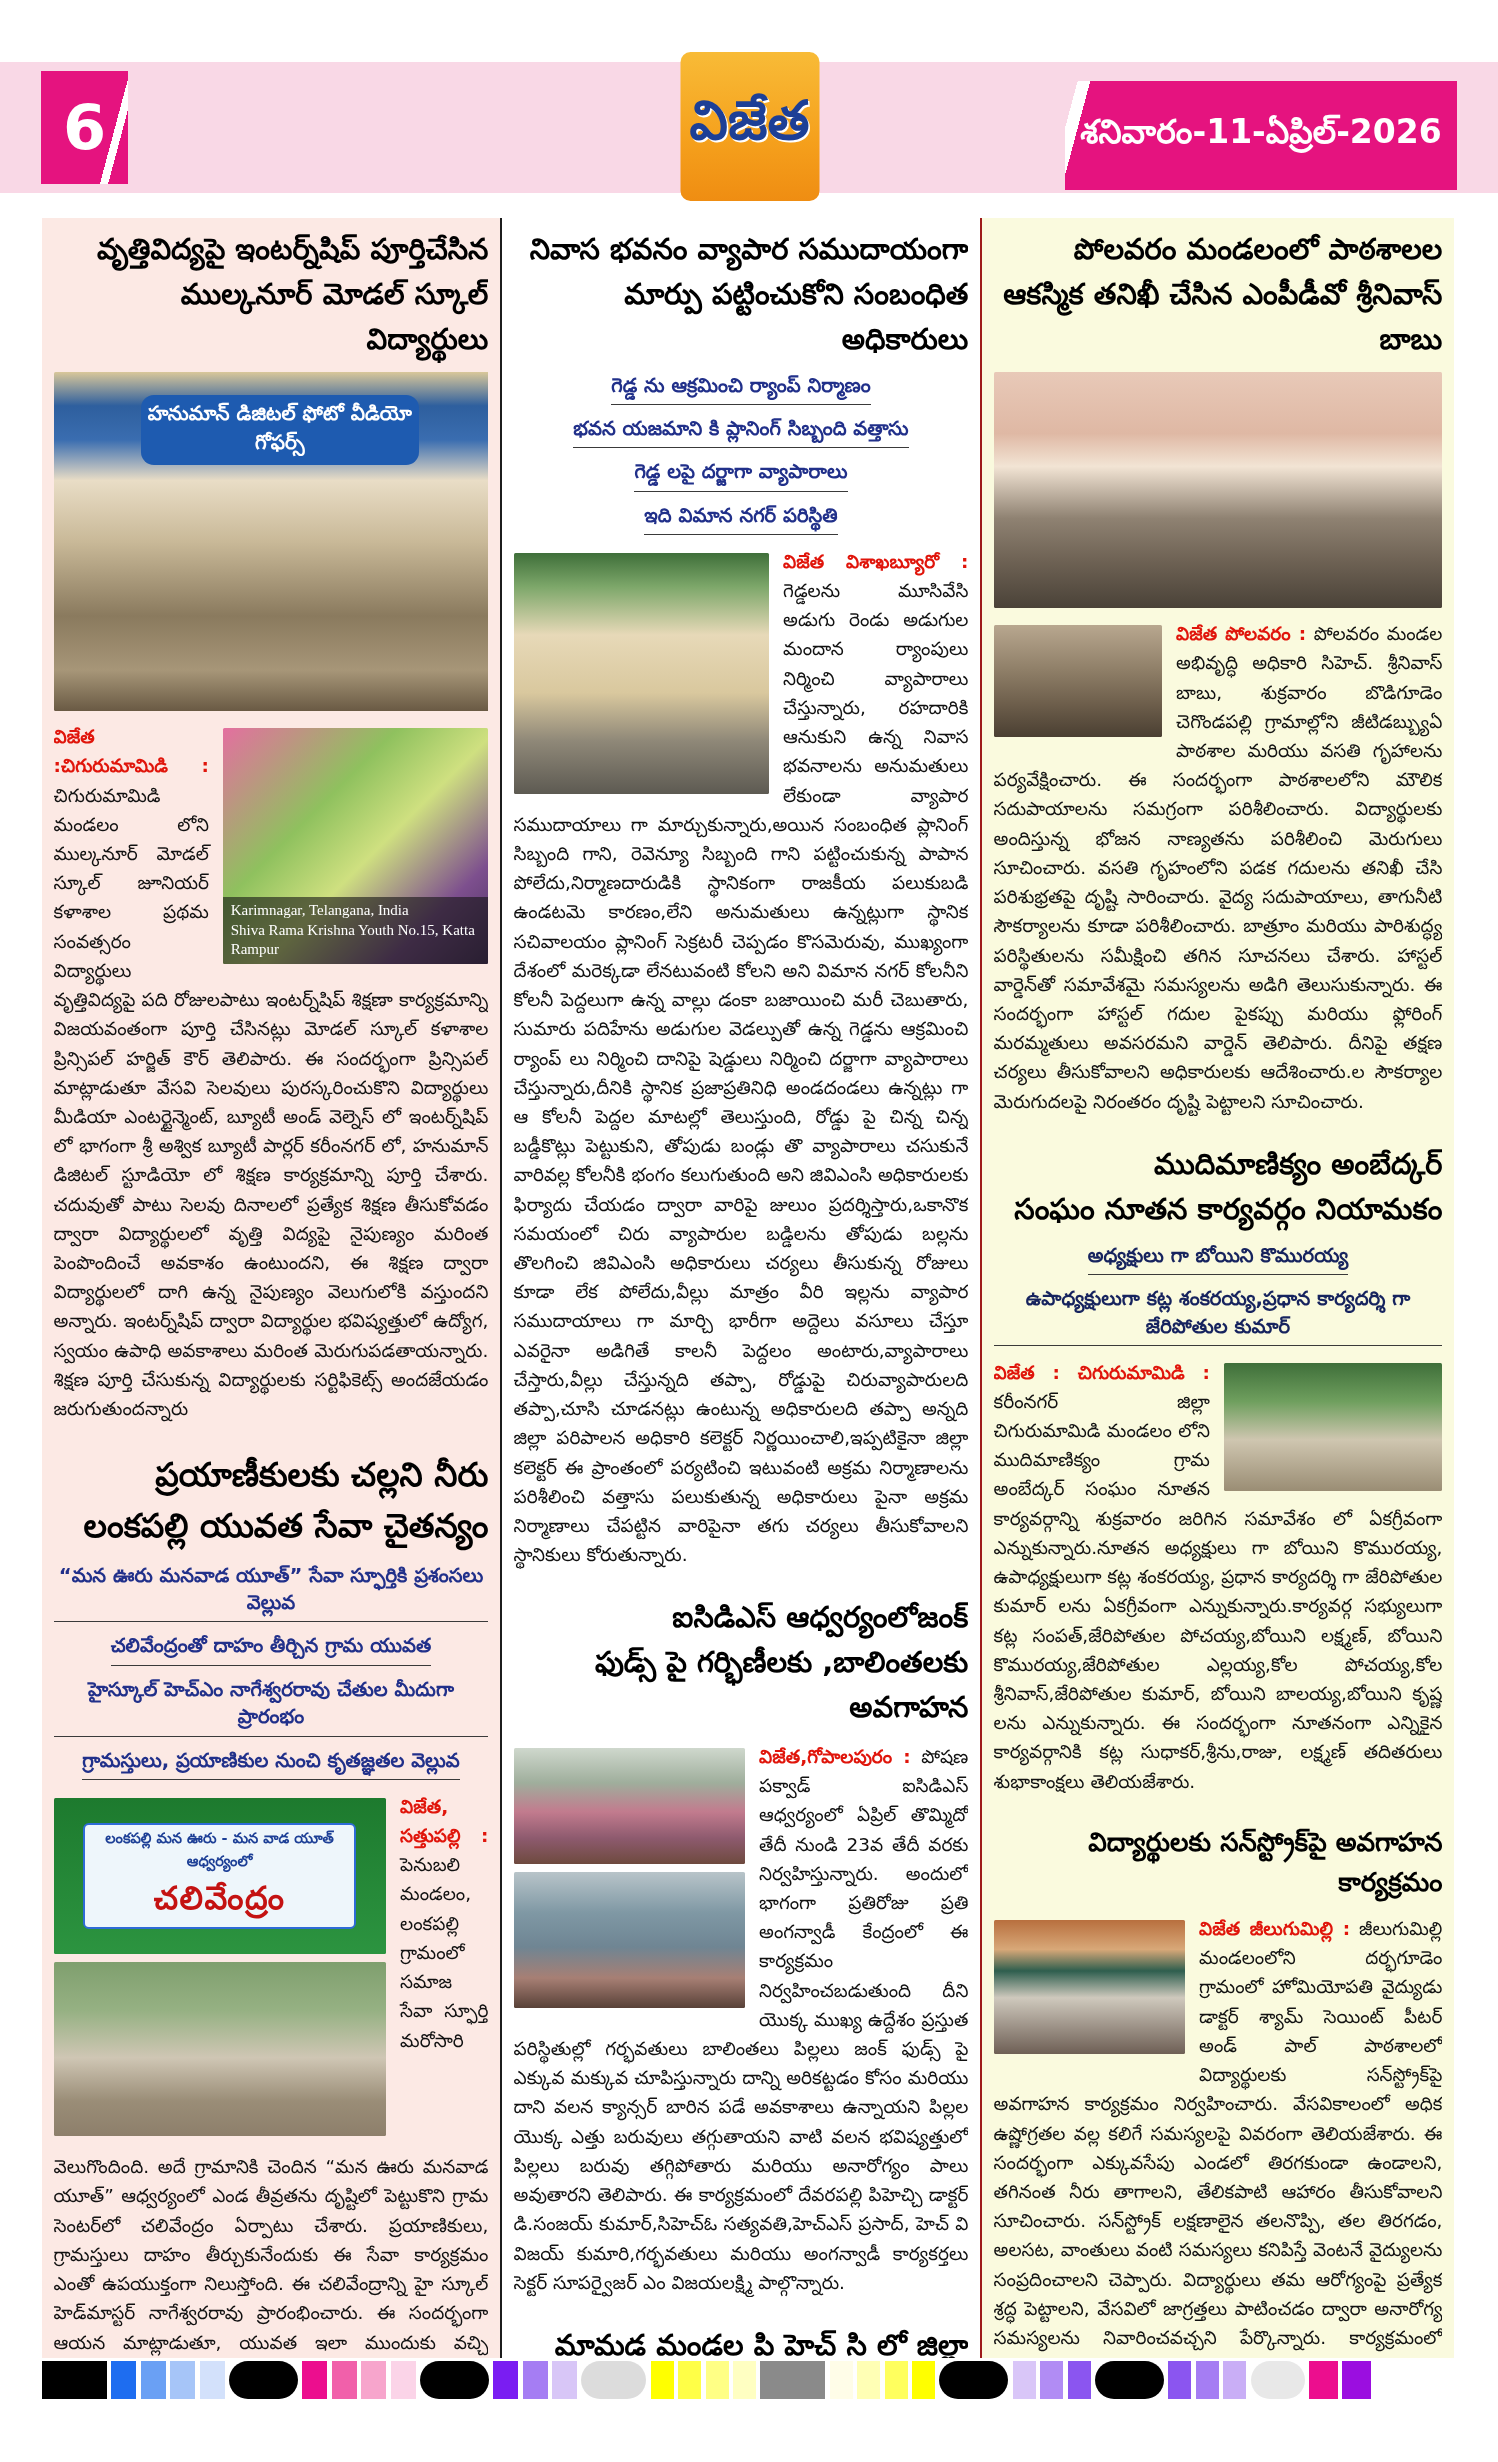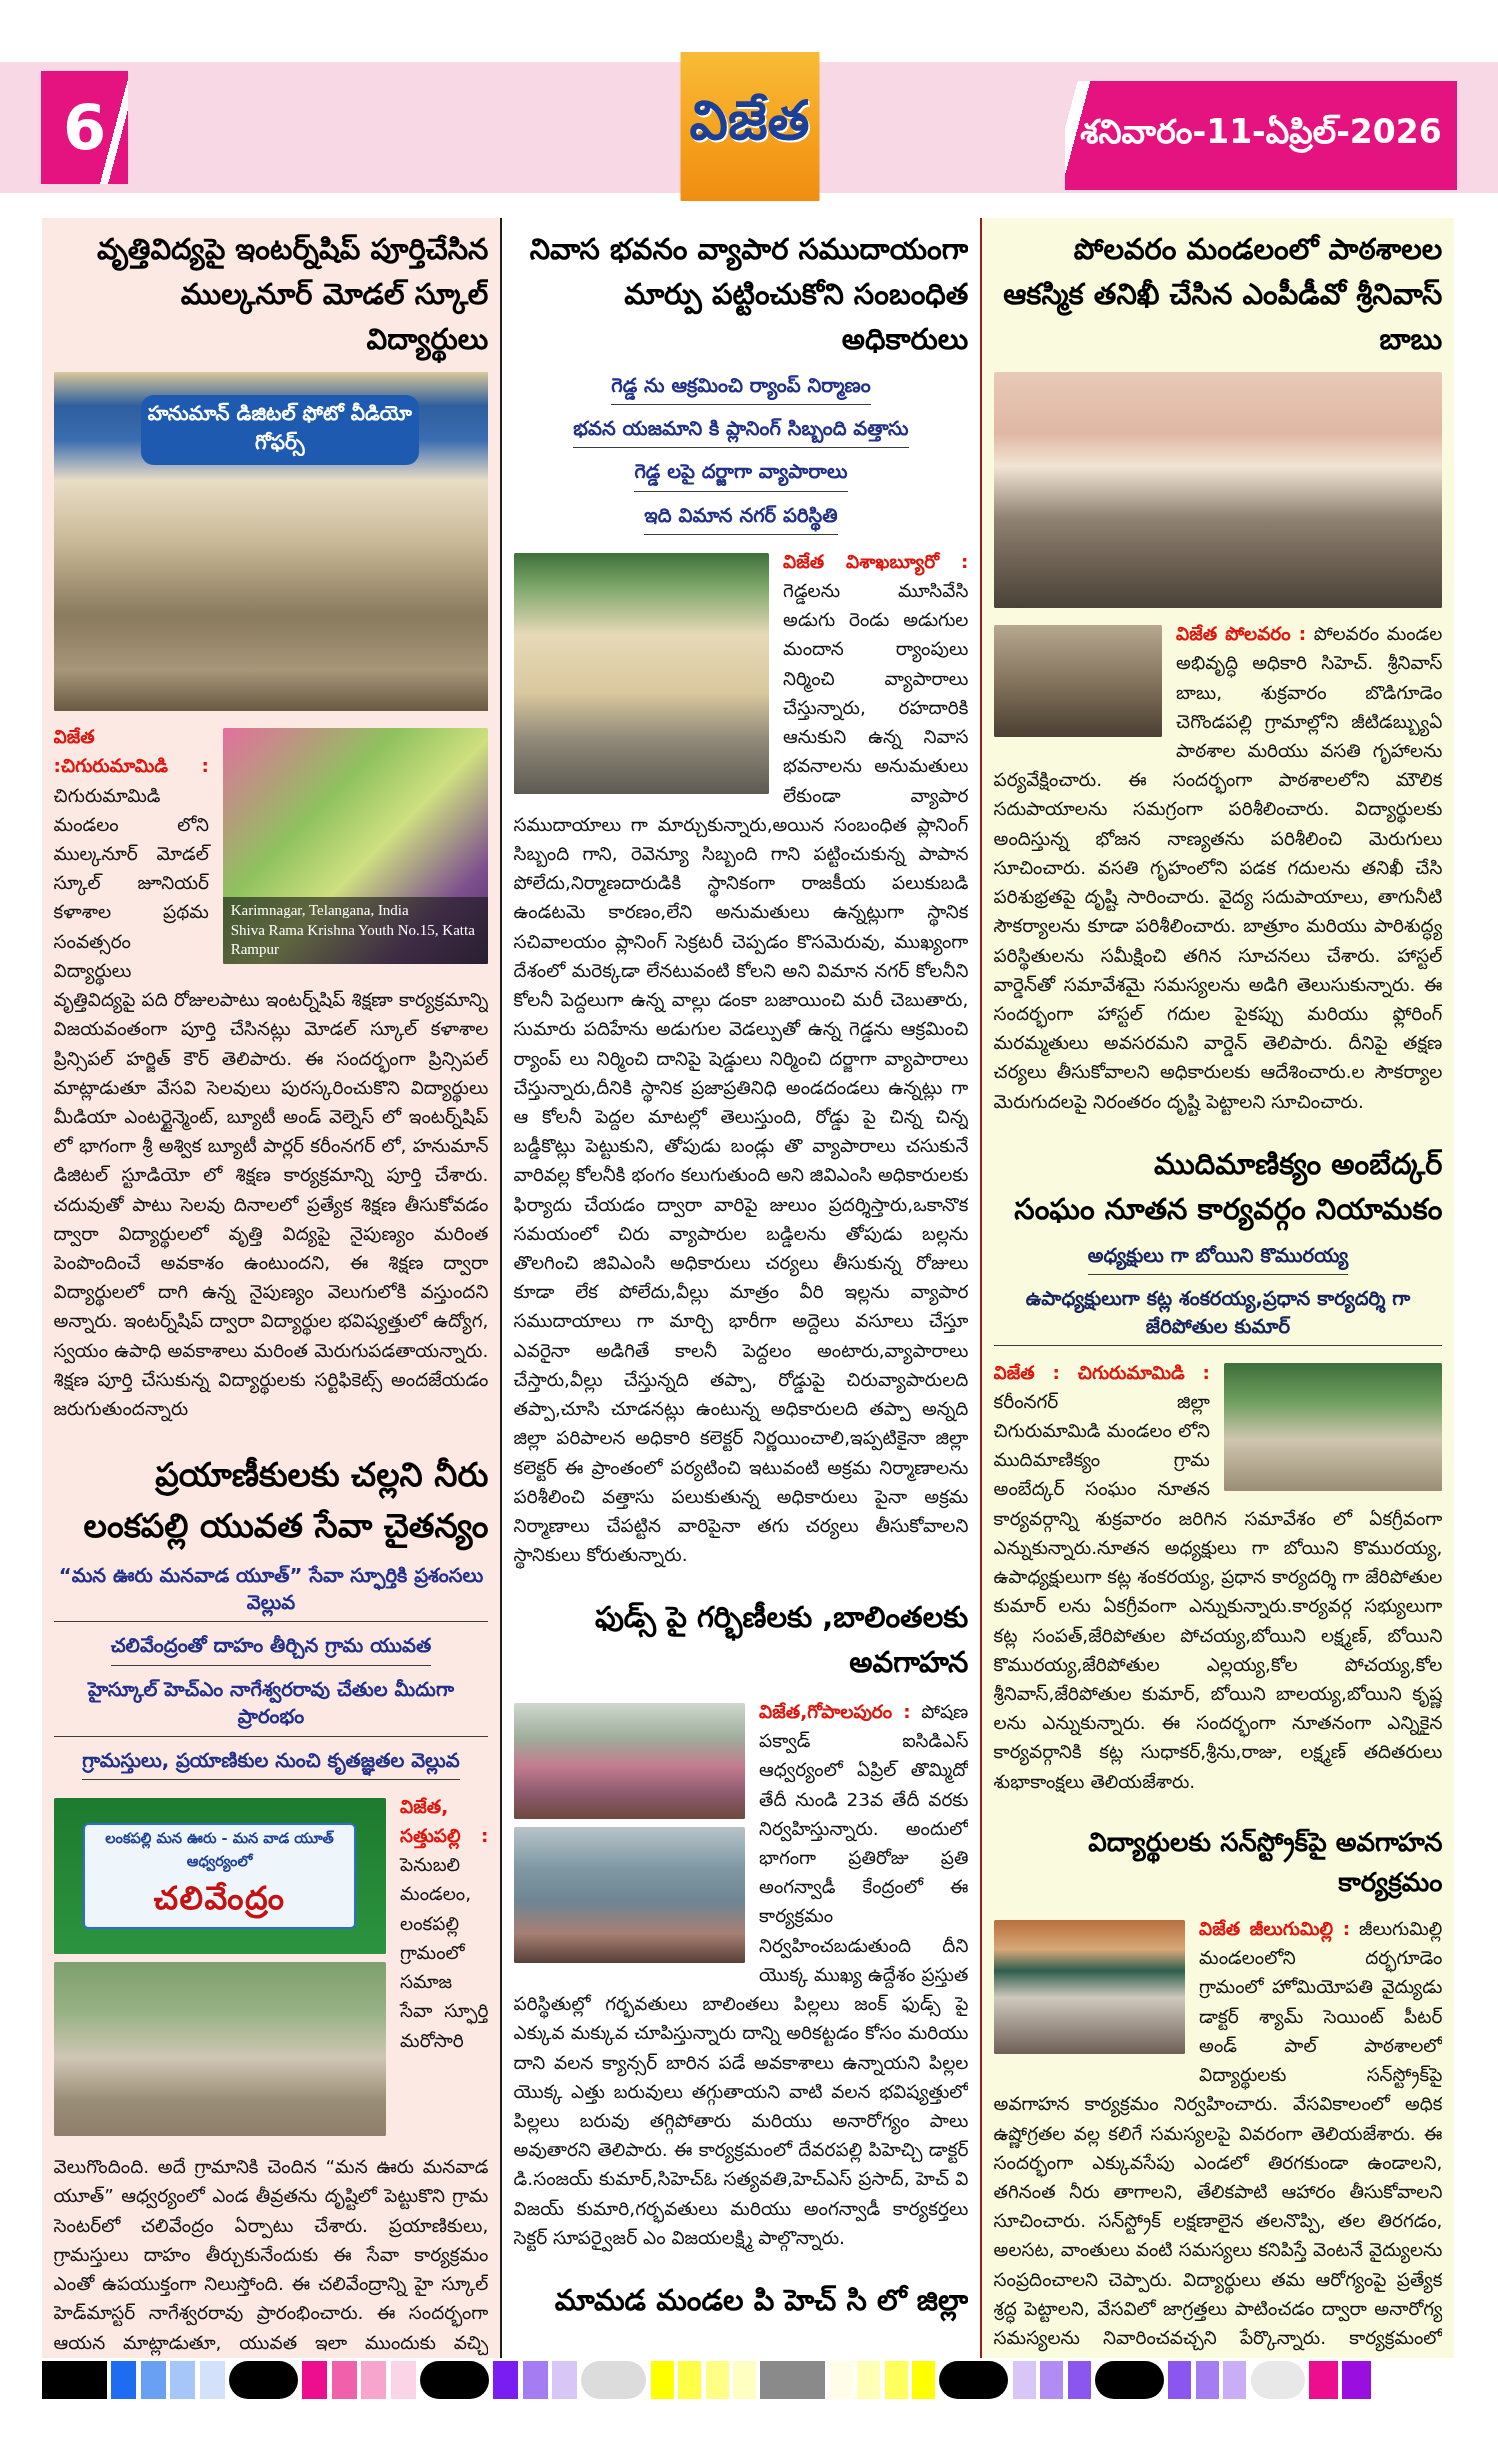--- a/index.html
+++ b/index.html
@@ -7,21 +7,21 @@
   body { font-family:"DejaVu Sans", sans-serif; color:#111; }
   .page { position:relative; width:1499px; height:2462px; background:#ffffff; overflow:hidden; margin:0 auto; }
 
   
   .header-band { position:absolute; top:62px; left:0; width:1499px; height:131px; background:#f9d8e6; }
   .page-num { position:absolute; left:41px; top:8.7px; width:87px; height:113px;
       color:#fff; font-size:62px; font-weight:700; display:flex; align-items:center; justify-content:center;
       background:linear-gradient(105deg,#e5137f 76%,#ffffff 76%,#ffffff 83%,#e5137f 83%); }
   .logo { position:absolute; left:50%; top:-10px; transform:translateX(-50%); width:139px; height:149px;
       background:linear-gradient(180deg,#f8bb37 0%,#f5a01c 60%,#ef8d12 100%);
-      display:flex; align-items:center; justify-content:center; border-radius:1px; }
+      display:flex; align-items:center; justify-content:center; border-radius:10px; }
   .logo .t { font-size:54px; font-weight:800; color:#1d3f96; text-shadow:1.5px 1.5px 0 #ffffff; }
   .date-ribbon { position:absolute; right:42px; top:19px; width:392px; height:109px;
       color:#fff; font-size:33px; font-weight:700; display:flex; align-items:center; justify-content:center;
       background:linear-gradient(105deg,#f9d8e6 3%,#ffffff 3%,#ffffff 6%,#e5137f 6%); }
 
   
   .columns { position:absolute; top:218px; left:42px; width:1415px; height:2140px; display:flex; overflow:hidden; }
   .col { padding:8.7px 11.6px 17.4px; overflow:hidden; }
   .col-left  { width:458px; background:#fce9e4; }
   .col-mid   { width:480px; background:#ffffff; border-left:2.2px solid #1c1c1c; }
@@ -150,20 +150,21 @@
         <div class="subhead">ఇది విమాన నగర్ పరిస్థితి</div>
         <div class="body">
           <div class="photo ph-m1 fl" style="width:255px;height:241px;"></div>
           <span class="byline">విజేత విశాఖబ్యూరో :</span>
           <span>గెడ్డలను మూసివేసి అడుగు రెండు అడుగుల మందాన ర్యాంపులు నిర్మించి వ్యాపారాలు చేస్తున్నారు, రహదారికి ఆనుకుని ఉన్న నివాస భవనాలను అనుమతులు లేకుండా వ్యాపార సముదాయాలు గా మార్చుకున్నారు,అయిన సంబంధిత ప్లానింగ్ సిబ్బంది గాని, రెవెన్యూ సిబ్బంది గాని పట్టించుకున్న పాపాన పోలేదు,నిర్మాణదారుడికి స్థానికంగా రాజకీయ పలుకుబడి ఉండటమె కారణం,లేని అనుమతులు ఉన్నట్లుగా స్థానిక సచివాలయం ప్లానింగ్ సెక్రటరీ చెప్పడం కొసమెరువు, ముఖ్యంగా దేశంలో మరెక్కడా లేనటువంటి కోలని అని విమాన నగర్ కోలనీని కోలనీ పెద్దలుగా ఉన్న వాల్లు డంకా బజాయించి మరీ చెబుతారు, సుమారు పదిహేను అడుగుల వెడల్పుతో ఉన్న గెడ్డను ఆక్రమించి ర్యాంప్ లు నిర్మించి దానిపై షెడ్డులు నిర్మించి దర్జాగా వ్యాపారాలు చేస్తున్నారు,దీనికి స్థానిక ప్రజాప్రతినిధి అండదండలు ఉన్నట్లు గా ఆ కోలనీ పెద్దల మాటల్లో తెలుస్తుంది, రోడ్డు పై చిన్న చిన్న బడ్డీకొట్లు పెట్టుకుని, తోపుడు బండ్లు తొ వ్యాపారాలు చసుకునే వారివల్ల కోలనీకి భంగం కలుగుతుంది అని జివిఎంసి అధికారులకు ఫిర్యాదు చేయడం ద్వారా వారిపై జులుం ప్రదర్శిస్తారు,ఒకానొక సమయంలో చిరు వ్యాపారుల బడ్డిలను తోపుడు బల్లను తొలగించి జివిఎంసి అధికారులు చర్యలు తీసుకున్న రోజులు కూడా లేక పోలేదు,వీల్లు మాత్రం వీరి ఇల్లను వ్యాపార సముదాయాలు గా మార్చి భారీగా అద్దెలు వసూలు చేస్తూ ఎవరైనా అడిగితే కాలనీ పెద్దలం అంటారు,వ్యాపారాలు చేస్తారు,వీల్లు చేస్తున్నది తప్పా, రోడ్డుపై చిరువ్యాపారులది తప్పా,చూసి చూడనట్లు ఉంటున్న అధికారులది తప్పా అన్నది జిల్లా పరిపాలన అధికారి కలెక్టర్ నిర్ణయించాలి,ఇప్పటికైనా జిల్లా కలెక్టర్ ఈ ప్రాంతంలో పర్యటించి ఇటువంటి అక్రమ నిర్మాణాలను పరిశీలించి వత్తాసు పలుకుతున్న అధికారులు పైనా అక్రమ నిర్మాణాలు చేపట్టిన వారిపైనా తగు చర్యలు తీసుకోవాలని స్థానికులు కోరుతున్నారు.</span>
         </div>
       </article>
 
       <article class="art">
         <h2 class="hl fs40">
+          <span>ఐసిడిఎస్ ఆధ్వర్యంలోజంక్</span>
           <span>ఫుడ్స్ పై గర్భిణీలకు ,బాలింతలకు అవగాహన</span>
         </h2>
         <div class="body">
           <div class="stack" style="width:231px;">
             <div class="photo ph-m2a" style="width:231px;height:116px;"></div>
             <div class="photo ph-m2b" style="width:231px;height:136px;"></div>
           </div>
           <span class="byline">విజేత,గోపాలపురం :</span>
           <span>పోషణ పక్వాడ్ ఐసిడిఎస్ ఆధ్వర్యంలో ఏప్రిల్ తొమ్మిదో తేదీ నుండి 23వ తేదీ వరకు నిర్వహిస్తున్నారు. అందులో భాగంగా ప్రతిరోజు ప్రతి అంగన్వాడీ కేంద్రంలో ఈ కార్యక్రమం నిర్వహించబడుతుంది దీని యొక్క ముఖ్య ఉద్దేశం ప్రస్తుత పరిస్థితుల్లో గర్భవతులు బాలింతలు పిల్లలు జంక్ ఫుడ్స్ పై ఎక్కువ మక్కువ చూపిస్తున్నారు దాన్ని అరికట్టడం కోసం మరియు దాని వలన క్యాన్సర్ బారిన పడే అవకాశాలు ఉన్నాయని పిల్లల యొక్క ఎత్తు బరువులు తగ్గుతాయని వాటి వలన భవిష్యత్తులో పిల్లలు బరువు తగ్గిపోతారు మరియు అనారోగ్యం పాలు అవుతారని తెలిపారు. ఈ కార్యక్రమంలో దేవరపల్లి పిహెచ్చి డాక్టర్ డి.సంజయ్ కుమార్,సిహెచ్ఓ సత్యవతి,హెచ్ఎస్ ప్రసాద్, హెచ్ వి విజయ్ కుమారి,గర్భవతులు మరియు అంగన్వాడీ కార్యకర్తలు సెక్టర్ సూపర్వైజర్ ఎం విజయలక్ష్మి పాల్గొన్నారు.</span>
         </div>

